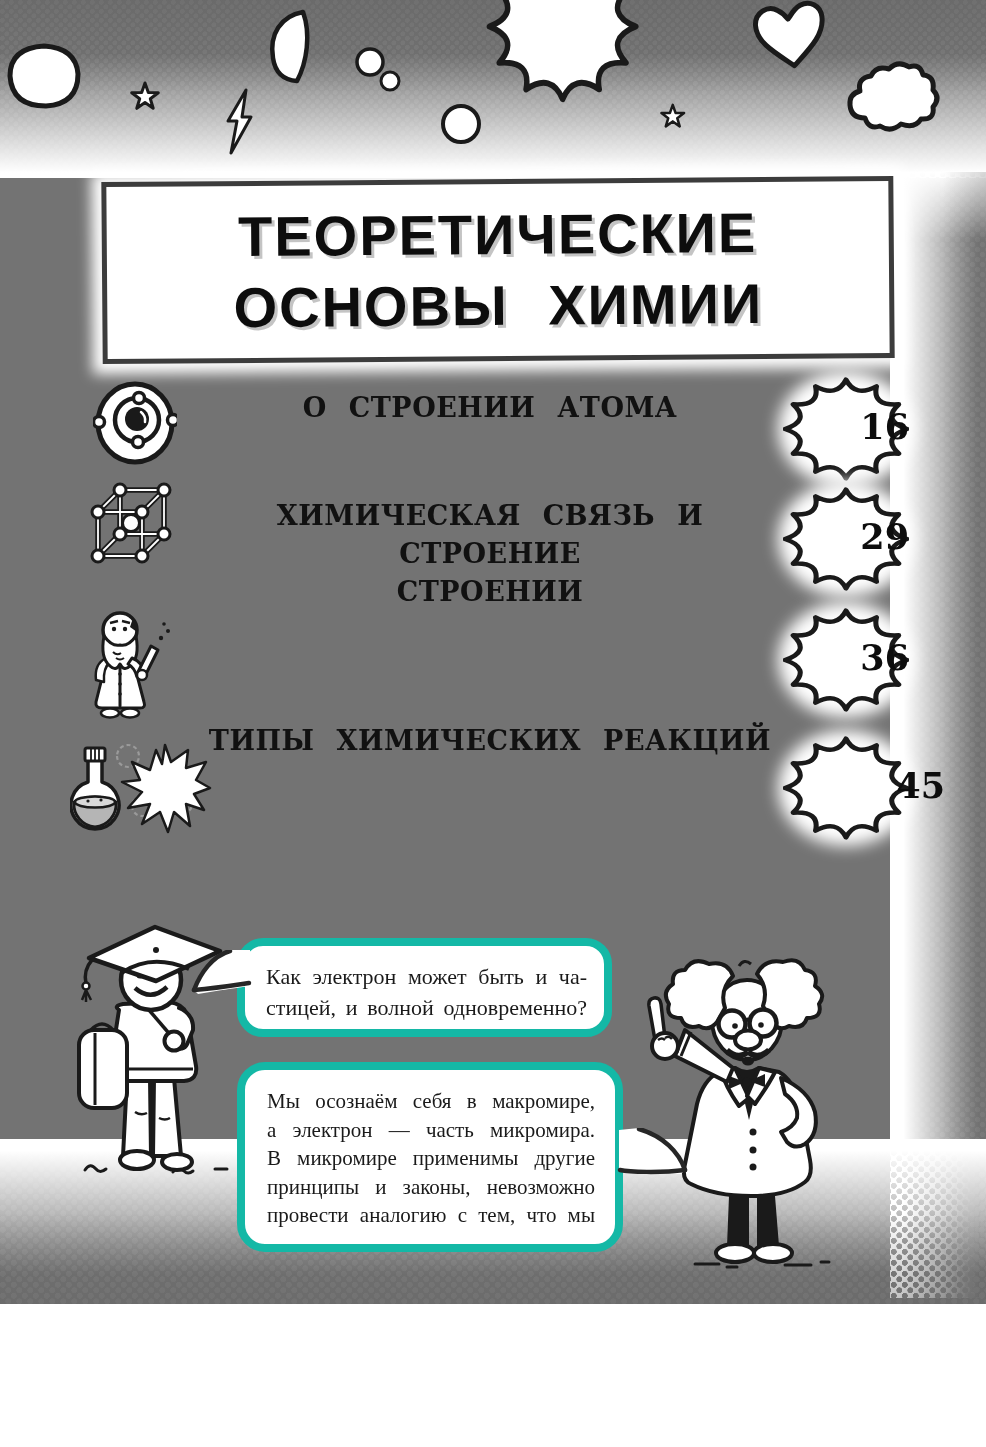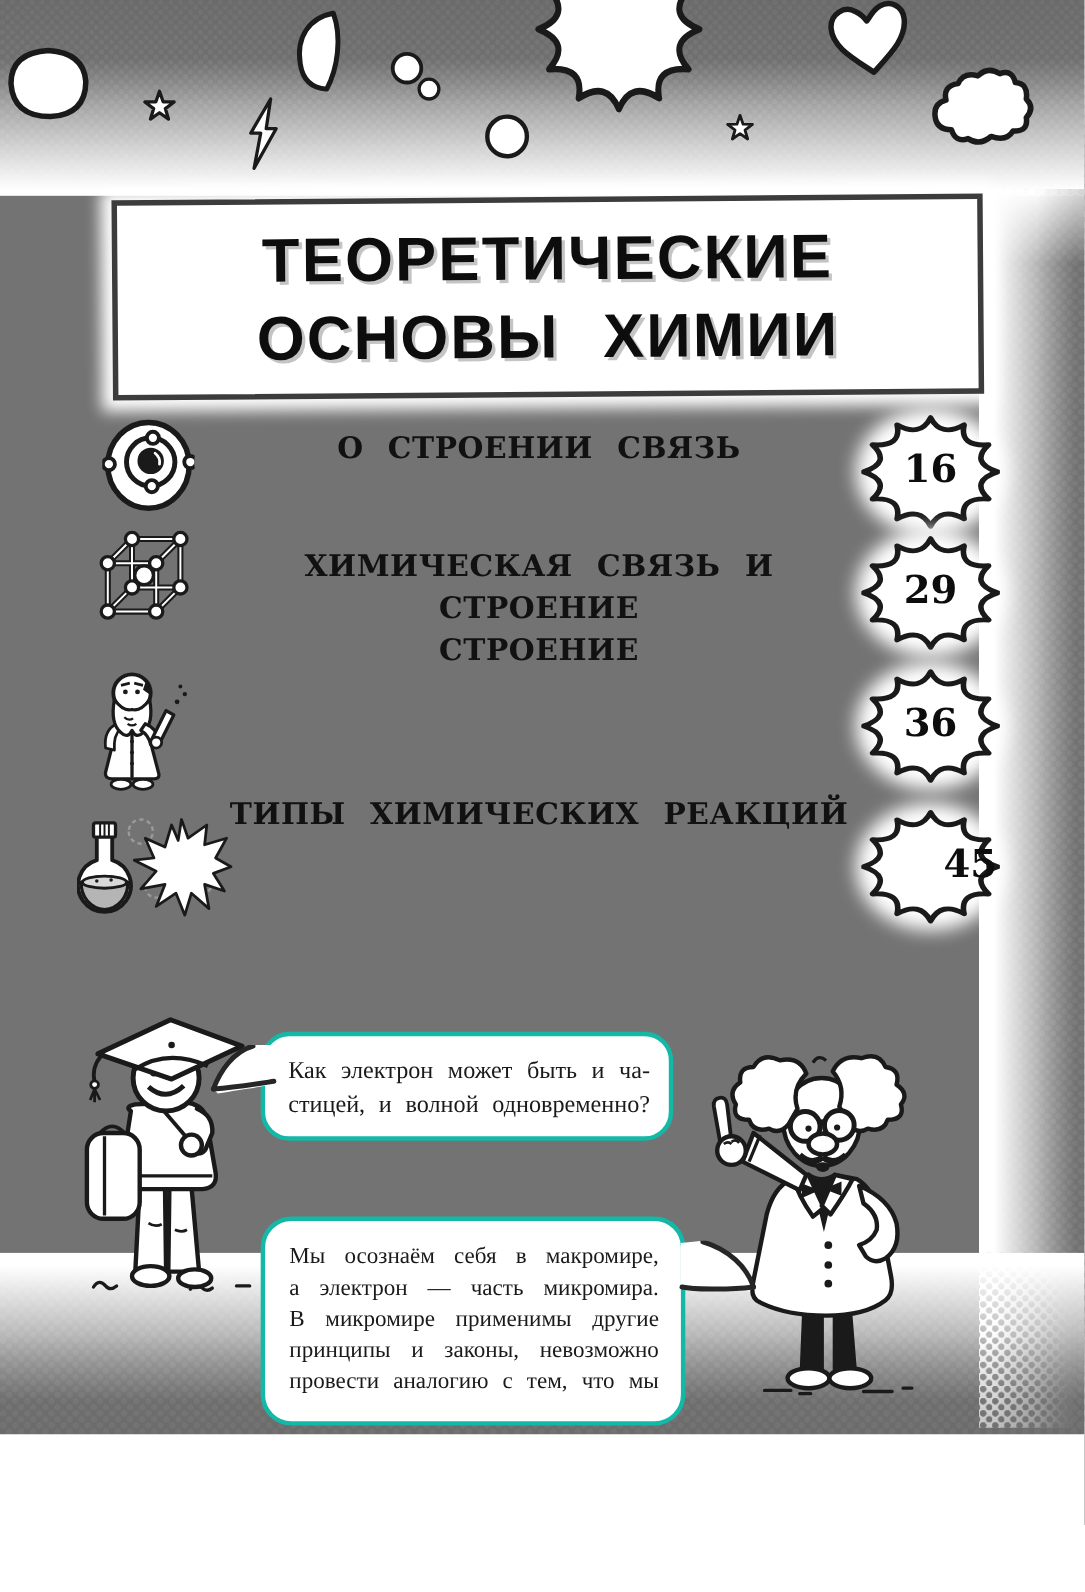--- a/index.html
+++ b/index.html
@@ -54,29 +54,29 @@
     text-shadow:3px 3px 0 rgba(125,125,125,.45);}
 
   
   .toc-icon{position:absolute;}
   .toc-text{position:absolute;left:200px;width:580px;text-align:center;
     font-family:"DejaVu Serif",serif;font-weight:bold;font-size:27px;color:#111;
     letter-spacing:.5px;word-spacing:.45em;}
   .halo{position:absolute;width:104px;height:84px;border-radius:50%;background:#fff;
     box-shadow:0 0 16px 16px #fff;}
   .burst{position:absolute;width:126px;height:104px;}
-  .burst-num{position:absolute;width:126px;text-align:center;
+  .burst-num{position:absolute;width:126px;text-align:right;
     font-family:"DejaVu Serif",serif;font-weight:bold;font-size:35px;color:#0d0d0d;}
 
   
-  .bubble{position:absolute;background:#fff;border:4px solid #14b8a6;box-sizing:border-box;}
+  .bubble{position:absolute;background:#fff;border:8px solid #14b8a6;box-sizing:border-box;}
   .q-bubble{left:237px;top:938px;width:375px;height:99px;border-radius:26px;
     padding:15px 17px 0 21px;font-size:22px;line-height:31px;}
   .a-bubble{left:237px;top:1062px;width:386px;height:190px;border-radius:28px;
-    padding:17px 20px 0 22px;font-size:21px;line-height:28.6px;margin-top:44px;}
+    padding:17px 20px 0 22px;font-size:21px;line-height:28.6px;}
   .jline{text-align:justify;text-align-last:justify;}
   .jline-end{text-align:justify;text-align-last:left;}
   .tail{position:absolute;}
   .char{position:absolute;}
 </style>
 </head>
 <body>
 
 <div class="page">
 
@@ -123,21 +123,21 @@
     <ellipse class="ln s5" cx="42" cy="45" rx="37" ry="39"></ellipse>
     <circle class="ln s45" cx="44" cy="42" r="22"></circle>
     <circle class="fi" cx="44" cy="41" r="12"></circle>
     <path d="M48,34 q5,4 4,10" stroke="#fff" stroke-width="2.5" fill="none" stroke-linecap="round"></path>
     <circle class="ln s35" cx="6" cy="44" r="5.5"></circle>
       <circle class="ln s35" cx="80" cy="42" r="5.5"></circle>
     <circle class="ln s35" cx="46" cy="20" r="5.5"></circle>
       <circle class="ln s35" cx="45" cy="64" r="5.5"></circle>
   </svg>
   <div class="toc-text" style="top:389px;line-height:38px">
-    <div>О СТРОЕНИИ СВЯЗЬ</div>
+    <div>О СТРОЕНИИ АТОМА</div>
   </div>
   <div class="halo" style="left:794px;top:387px"></div>
   <svg class="burst" style="left:783px;top:377px" viewBox="0 0 124 116" preserveAspectRatio="none">
     <use href="#burst-path" class="ln s5"></use>
   </svg>
   <div class="burst-num" style="left:783px;top:406px">16</div>
 
   <svg class="toc-icon" style="left:86px;top:476px" width="86" height="92" viewBox="0 0 86 92">
     <g stroke="var(--ink)" stroke-width="5.5" stroke-linecap="round">
       <path d="M34,14 L78,14 L78,58 L34,58 Z M12,36 L56,36 L56,80 L12,80 Z M34,14 L12,36 M78,14 L56,36 M78,58 L56,80 M34,58 L12,80" fill="none"></path>
@@ -150,21 +150,21 @@
       <circle class="ln s3" cx="78" cy="14" r="6"></circle>
     <circle class="ln s3" cx="34" cy="58" r="6"></circle>
       <circle class="ln s3" cx="78" cy="58" r="6"></circle>
     <circle class="ln s3" cx="12" cy="36" r="6"></circle>
       <circle class="ln s3" cx="56" cy="36" r="6"></circle>
     <circle class="ln s3" cx="12" cy="80" r="6"></circle>
       <circle class="ln s3" cx="56" cy="80" r="6"></circle>
   </svg>
   <div class="toc-text" style="top:497px;line-height:38px">
     <div>ХИМИЧЕСКАЯ СВЯЗЬ И СТРОЕНИЕ</div>
-    <div>СТРОЕНИЕ</div>
+    <div>СТРОЕНИИ</div>
   </div>
   <div class="halo" style="left:794px;top:497px"></div>
   <svg class="burst" style="left:783px;top:487px" viewBox="0 0 124 116" preserveAspectRatio="none">
     <use href="#burst-path" class="ln s5"></use>
   </svg>
   <div class="burst-num" style="left:783px;top:516px">29</div>
 
   <svg class="toc-icon" style="left:80px;top:600px" width="108" height="122" viewBox="0 0 108 122">
     <path class="ln s3" d="M28,54 L16,102 Q15,108 22,108 L60,108 Q66,108 64,102 L52,56 Z"></path>
     <path class="ln s25" d="M26,58 Q14,64 16,80 L24,82 Q23,68 30,62 Z"></path>

